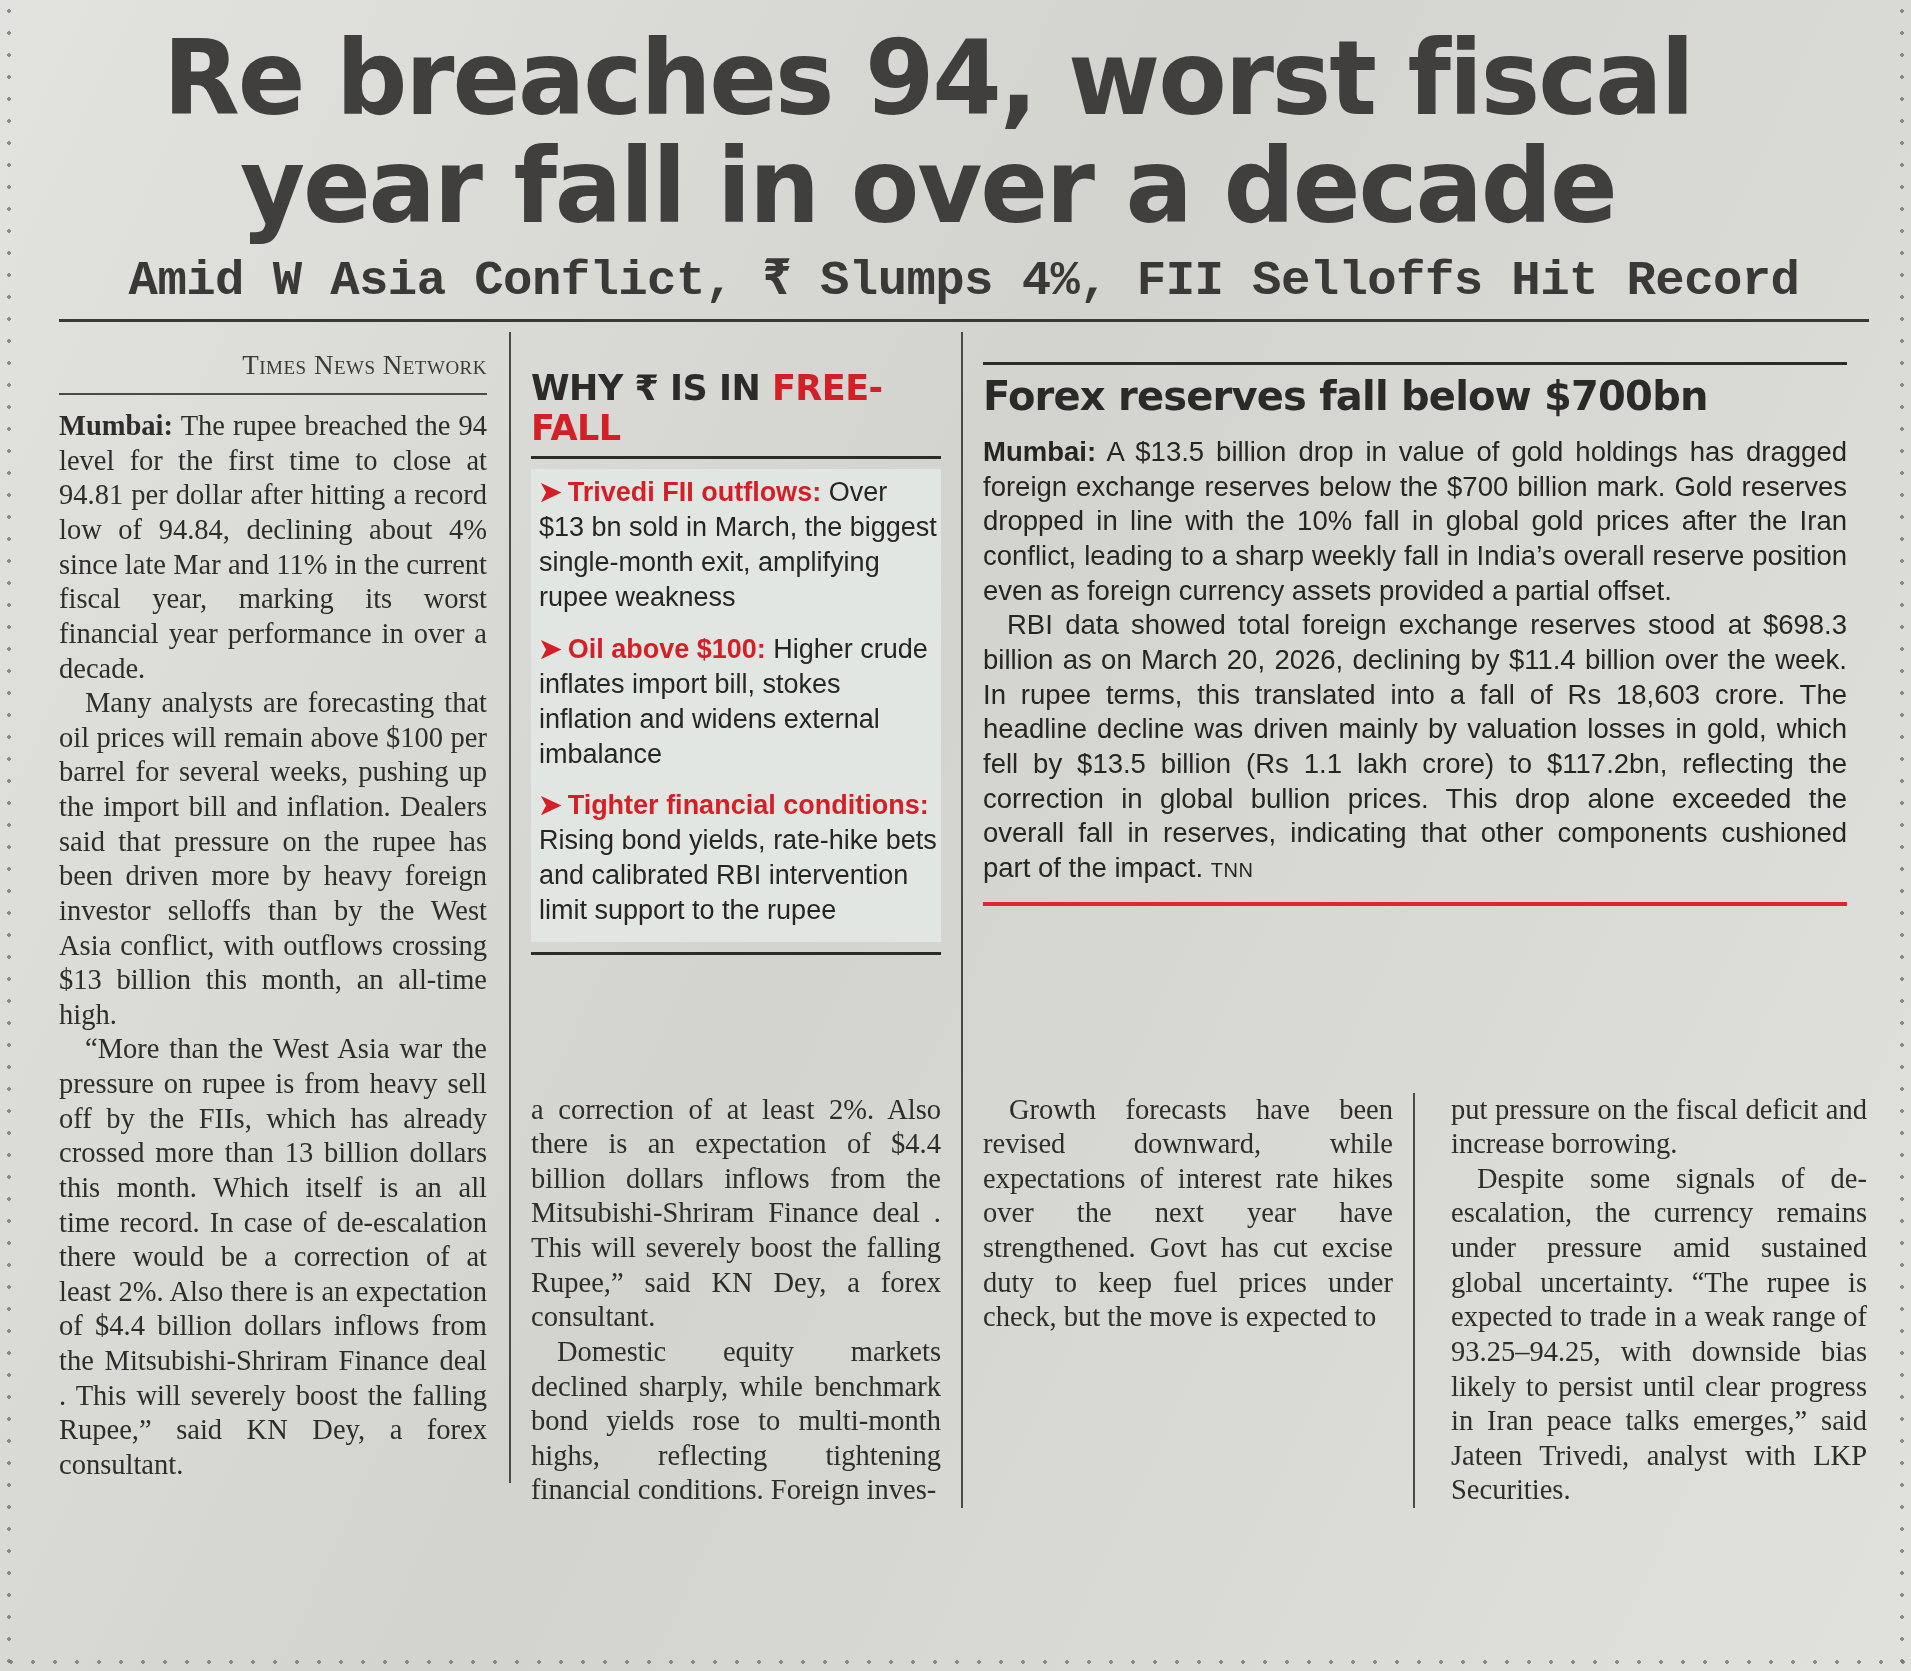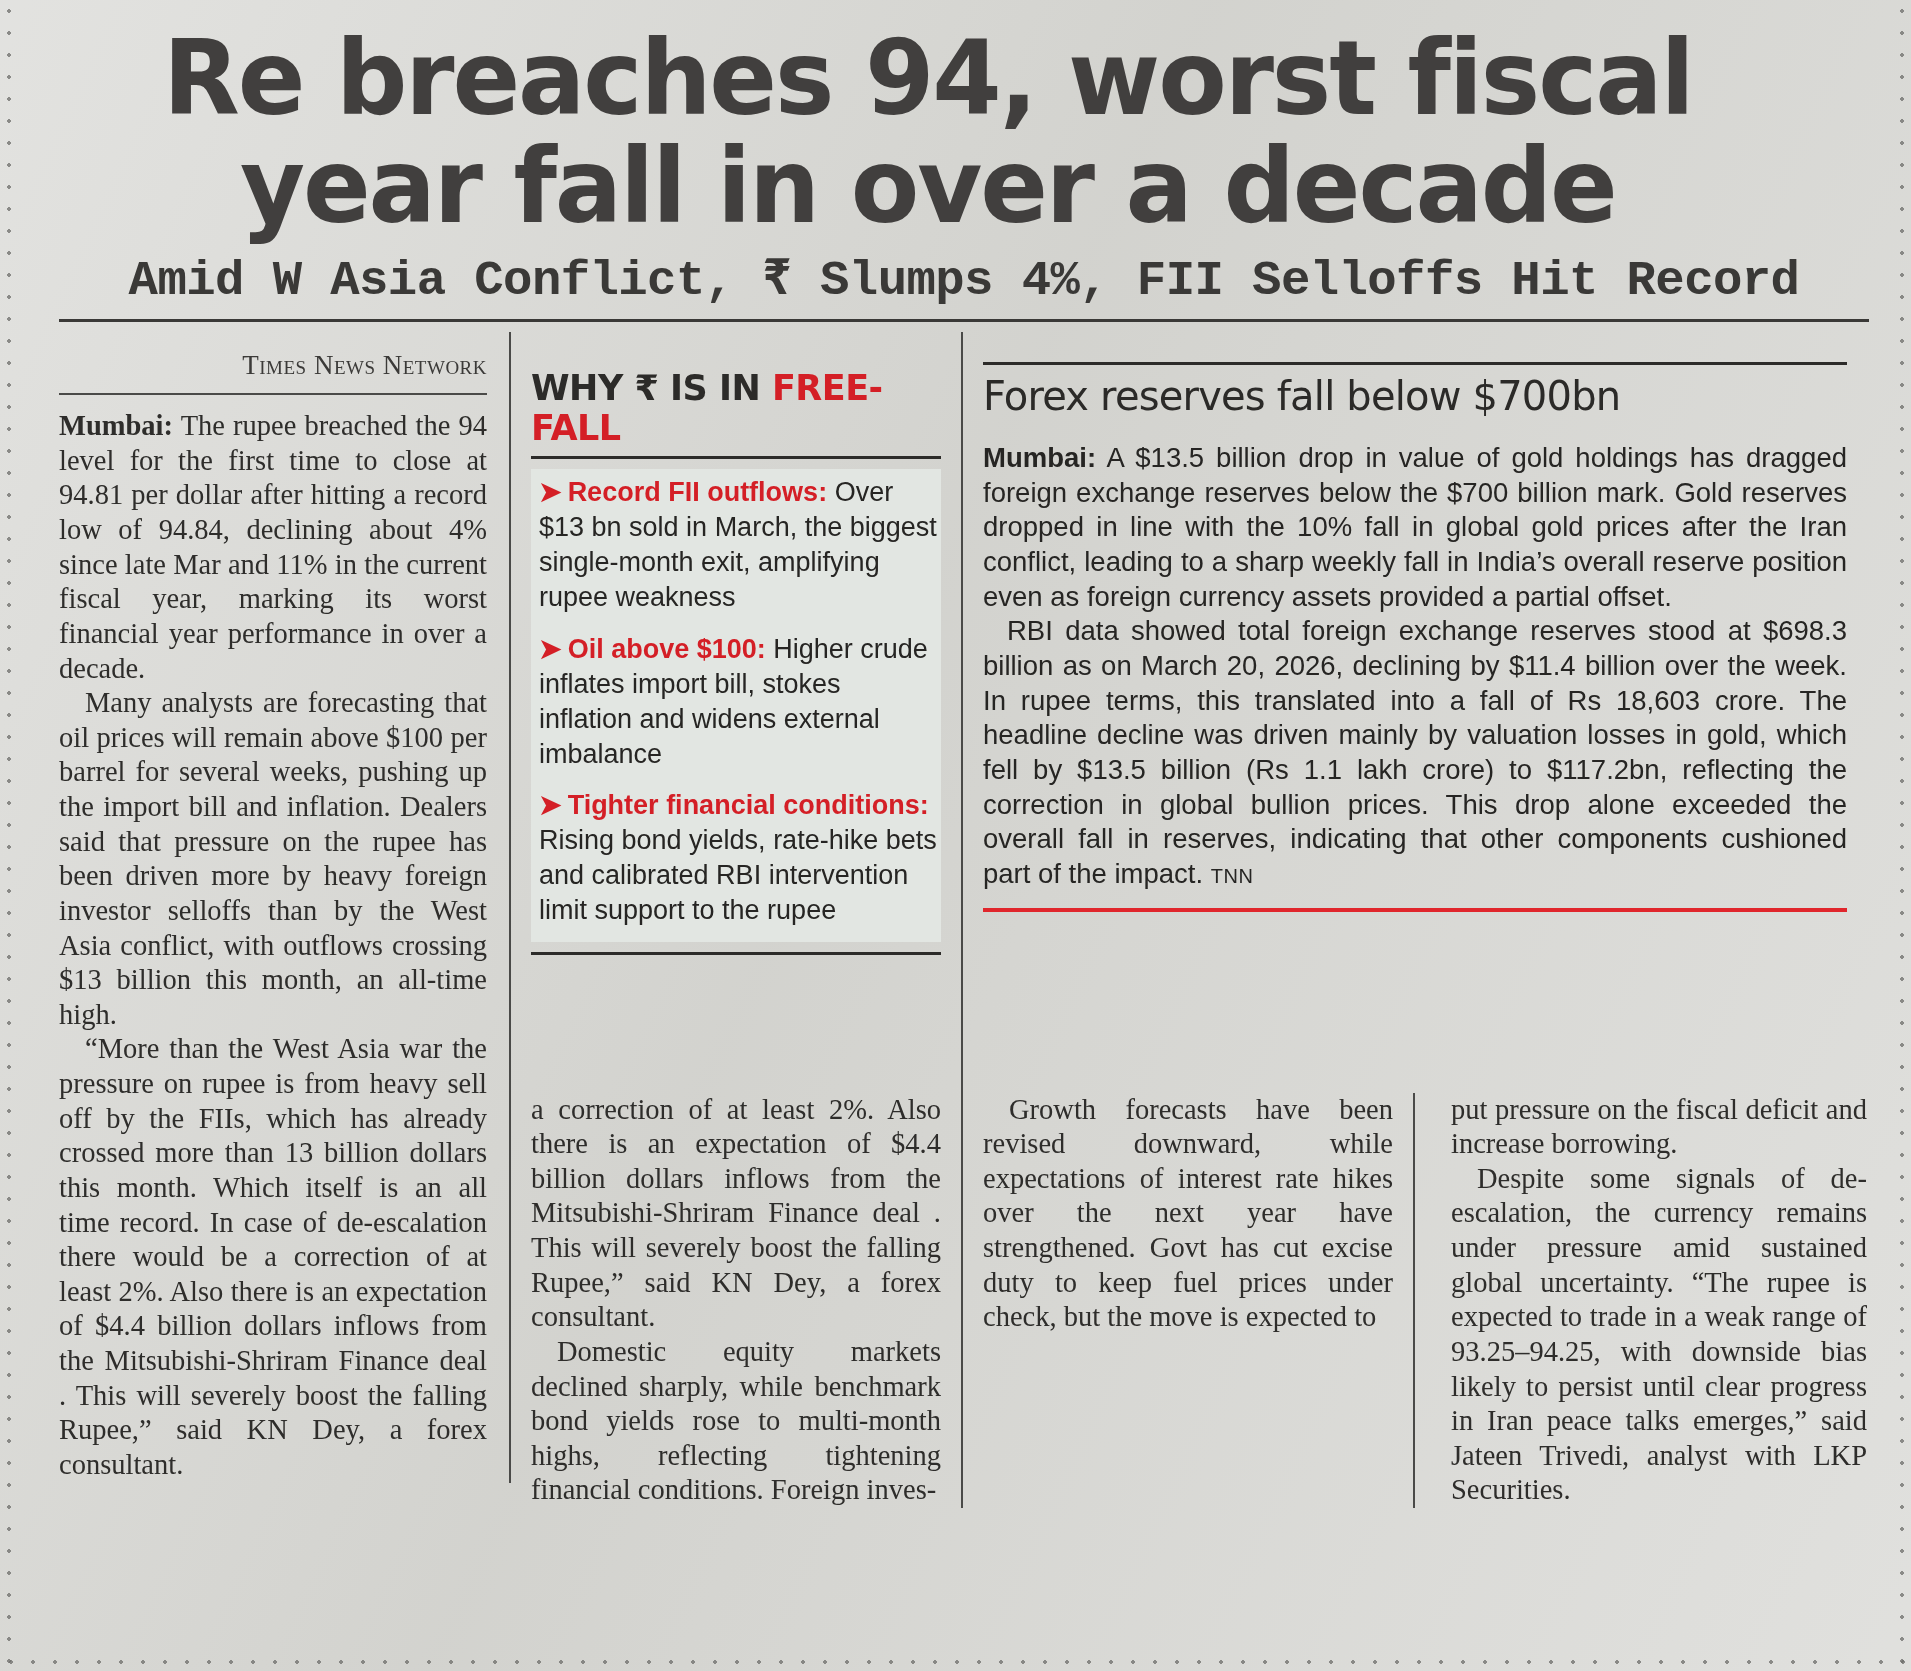--- a/index.html
+++ b/index.html
@@ -175,25 +175,25 @@
     display: flex;
     flex-direction: column;
   }
   .forex-rule-top {
     height: 3px;
     background: #2c2b29;
     margin: 30px 0 8px 0;
   }
   .forex-head {
     font-family: "DejaVu Sans", sans-serif;
-    font-weight: normal;
+    font-weight: bold;
     font-size: 40px;
     letter-spacing: -0.8px;
     color: #2b2a28;
-    margin-bottom: 22px;
+    margin-bottom: 16px;
   }
   .forex-body {
     font-family: "Liberation Sans", sans-serif;
     font-size: 27.5px;
     line-height: 1.26;
     color: #262523;
     text-align: justify;
   }
   .forex-body p { margin: 0; text-indent: 24px; }
   .forex-body p.first { text-indent: 0; }
@@ -248,21 +248,21 @@
         </div>
       </div>
 
       <div class="col2">
         <div class="why-head">
           <span>WHY ₹ IS IN </span><span class="free">FREE-FALL</span>
         </div>
         <div class="why-rule"></div>
         <div class="why-box">
           <div class="why-item">
-            <span class="arrow">➤</span><span class="tag">Record FII outflows:</span><span> Over $13 bn sold in March, the biggest single-month exit, amplifying rupee weakness</span>
+            <span class="arrow">➤</span><span class="tag">Trivedi FII outflows:</span><span> Over $13 bn sold in March, the biggest single-month exit, amplifying rupee weakness</span>
           </div>
           <div class="why-item">
             <span class="arrow">➤</span><span class="tag">Oil above $100:</span><span> Higher crude inflates import bill, stokes inflation and widens external imbalance</span>
           </div>
           <div class="why-item">
             <span class="arrow">➤</span><span class="tag">Tighter financial conditions:</span><span> Rising bond yields, rate-hike bets and calibrated RBI intervention limit support to the rupee</span>
           </div>
         </div>
         <div class="why-rule2"></div>
       </div>

